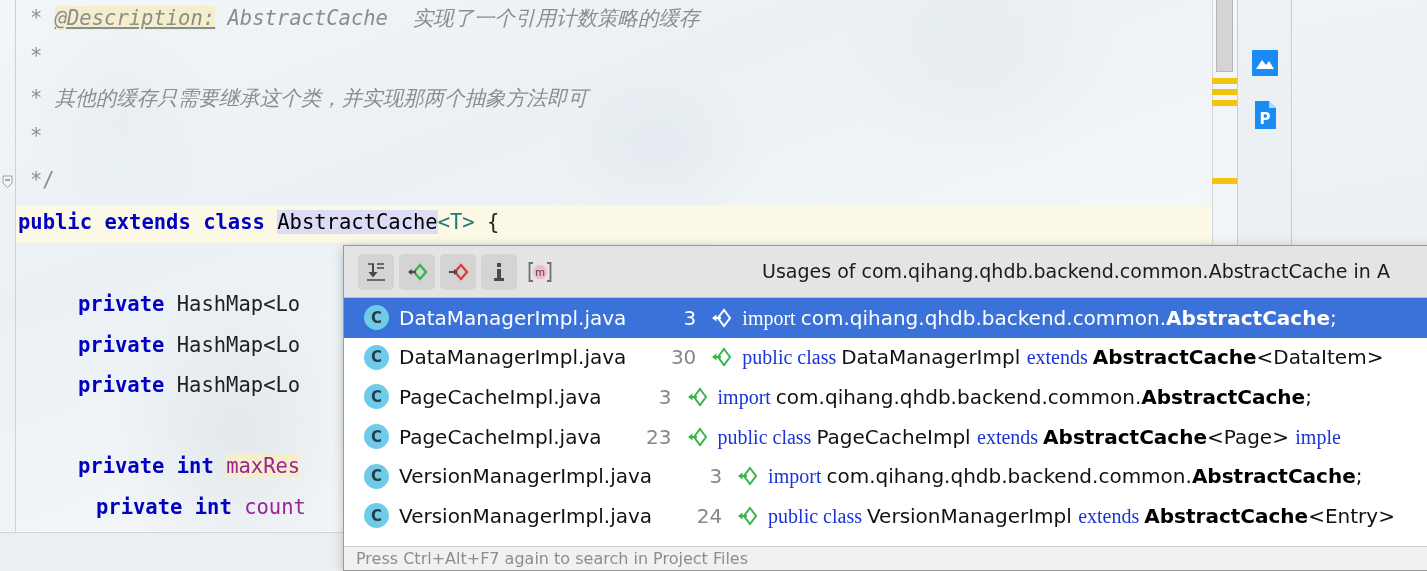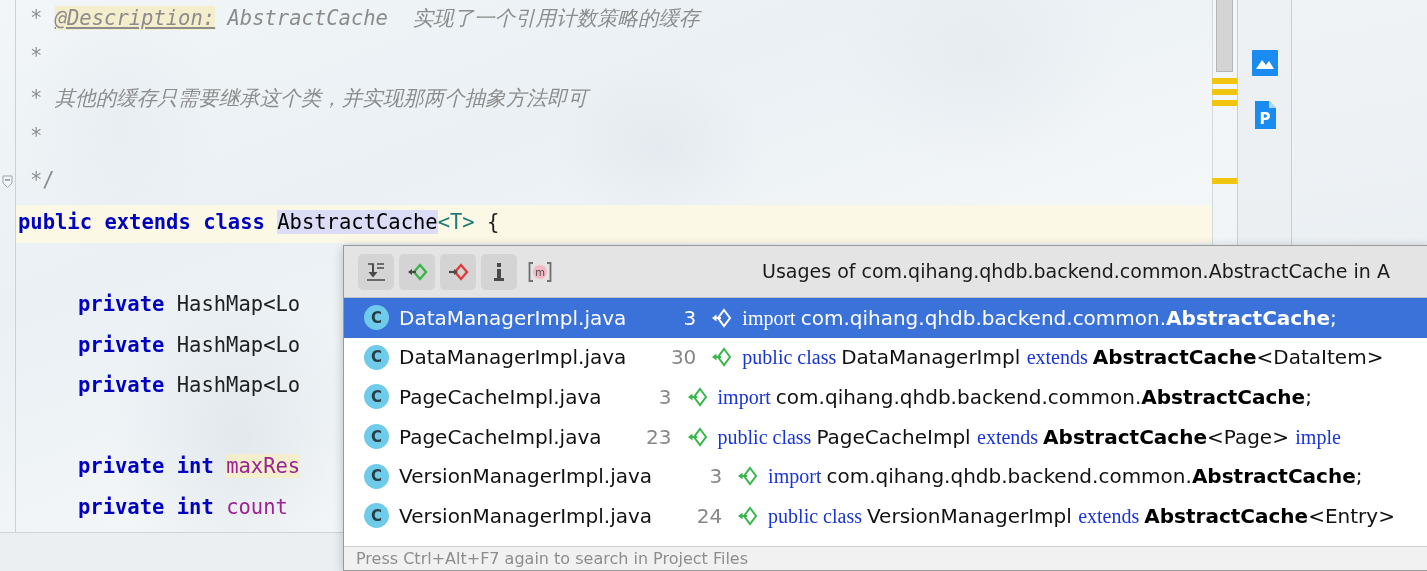--- a/index.html
+++ b/index.html
@@ -190,21 +190,21 @@
       <div class="code-line" style="left: 30px; top: 4px;"><span class="cmt-star">*</span><span> </span><span class="hl-tag">@Description:</span><span> </span><span class="cmt">AbstractCache</span><span>  </span><span class="cmt">实现了一个引用计数策略的缓存</span></div>
       <div class="code-line" style="left: 30px; top: 44px;"><span class="cmt-star">*</span></div>
       <div class="code-line" style="left: 30px; top: 84px;"><span class="cmt-star">*</span><span> </span><span class="cmt">其他的缓存只需要继承这个类，并实现那两个抽象方法即可</span></div>
       <div class="code-line" style="left: 30px; top: 124px;"><span class="cmt-star">*</span></div>
       <div class="code-line" style="left: 30px; top: 168px;"><span class="cmt-star">*/</span></div>
       <div class="code-line" style="left: 18px; top: 210px;"><span class="kw">public</span><span> </span><span class="kw">extends</span><span> </span><span class="kw">class</span><span> </span><span class="hl-ident">AbstractCache</span><span class="teal">&lt;</span><span class="teal">T</span><span class="teal">&gt;</span><span class="type-plain"> {</span></div>
       <div class="code-line" style="left: 78px; top: 292px;"><span class="kw">private</span><span> </span><span class="type-plain">HashMap&lt;Lo</span></div>
       <div class="code-line" style="left: 78px; top: 333px;"><span class="kw">private</span><span> </span><span class="type-plain">HashMap&lt;Lo</span></div>
       <div class="code-line" style="left: 78px; top: 373px;"><span class="kw">private</span><span> </span><span class="type-plain">HashMap&lt;Lo</span></div>
       <div class="code-line" style="left: 78px; top: 454px;"><span class="kw">private</span><span> </span><span class="kw">int</span><span> </span><span class="hl-field field">maxRes</span></div>
-      <div class="code-line" style="left: 78px; top: 495px;"><span class="kw">private</span><span> </span><span class="kw">int</span><span> </span><span class="field">count</span></div>
+      <div class="code-line" style="left: 96px; top: 495px;"><span class="kw">private</span><span> </span><span class="kw">int</span><span> </span><span class="field">count</span></div>
       <div class="code-line" style="left: 78px; top: 535px;"><span class="kw">private</span><span> </span><span class="type-plain">Lock</span><span> </span><span class="hl-field field">lock</span><span class="type-plain">;</span></div>
     </div>
 
   <div id="scroll-gutter"></div>
   <div id="yellow-band"></div>
   <div id="markers-host">
       <div class="marker" style="top: 78px; height: 6px;"></div>
       <div class="marker" style="top: 89px; height: 6px;"></div>
       <div class="marker" style="top: 100px; height: 6px;"></div>
       <div class="marker" style="top: 178px; height: 6px;"></div>

